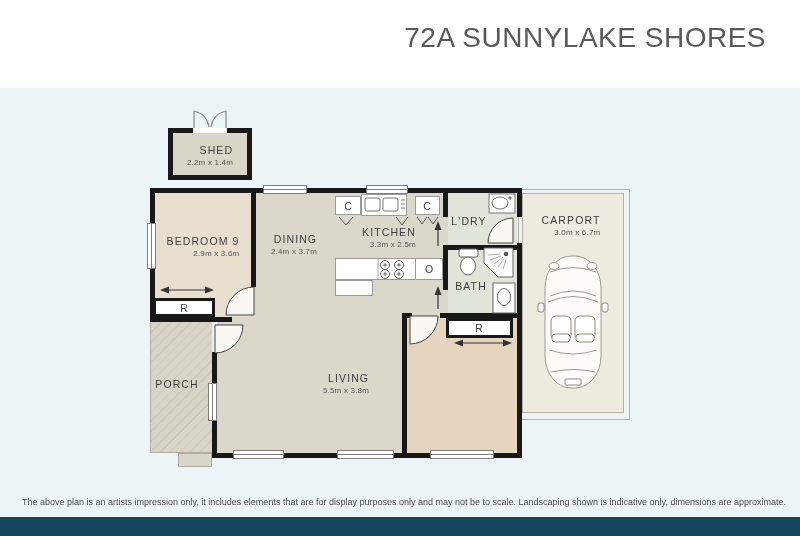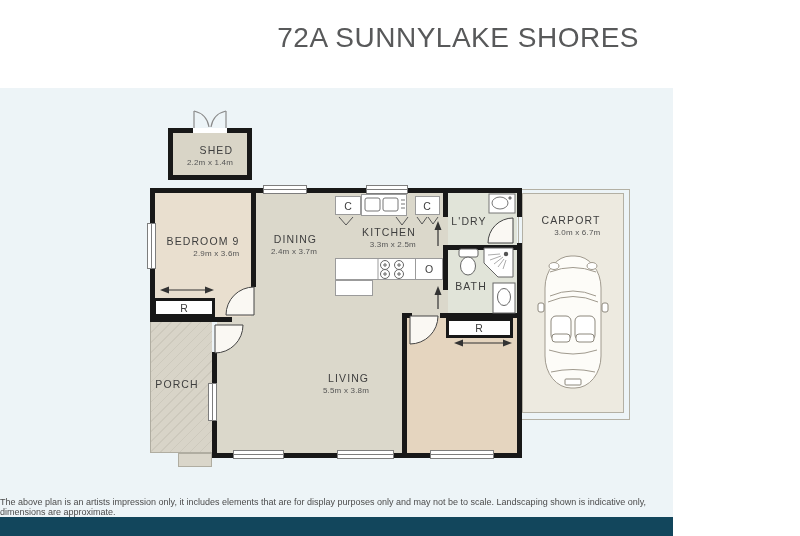--- a/index.html
+++ b/index.html
@@ -1,21 +1,21 @@
 <!DOCTYPE html>
 <html><head>
 <meta charset="utf-8">
 <style>
   html,body{margin:0;padding:0;}
-  .page{position:relative;width:673px;height:536px;background:#ffffff;overflow:hidden;
+  .page{position:relative;width:800px;height:536px;background:#ffffff;overflow:hidden;
         font-family:"Liberation Sans", sans-serif;}
   .band{position:absolute;left:0;top:88px;width:800px;height:429px;background:#edf4f7;}
   .bottom-bar{position:absolute;left:0;top:517px;width:800px;height:19px;background:#12465c;}
   .title{position:absolute;top:22px;right:34px;font-size:28px;color:#58595a;letter-spacing:.5px;}
-  .disclaimer{position:absolute;top:497px;right:2px;font-size:9px;color:#4c4c4c;}
+  .disclaimer{position:absolute;top:497px;right:14px;font-size:9px;color:#4c4c4c;}
   .room{position:absolute;box-sizing:border-box;}
   .wall{position:absolute;background:#181818;}
   .robe{position:absolute;background:#ffffff;border:3px solid #181818;box-sizing:border-box;}
   .ctr{position:absolute;background:#ffffff;border:1px solid #9b9b9b;box-sizing:border-box;}
   .win-h,.win-v{position:absolute;background:#ffffff;border:1px solid #7d7d7d;box-sizing:border-box;}
   .win-h{background-image:linear-gradient(to bottom,transparent 44%,#7d7d7d 44%,#7d7d7d 56%,transparent 56%);}
   .win-v{background-image:linear-gradient(to right,transparent 44%,#7d7d7d 44%,#7d7d7d 56%,transparent 56%);}
   .rlabel{position:absolute;transform:translate(-50%,-50%);text-align:right;color:#3e3e3e;white-space:nowrap;}
   .rname{font-size:10.5px;letter-spacing:1.1px;}
   .rname-wrap{white-space:normal;width:92px;line-height:12px;}

